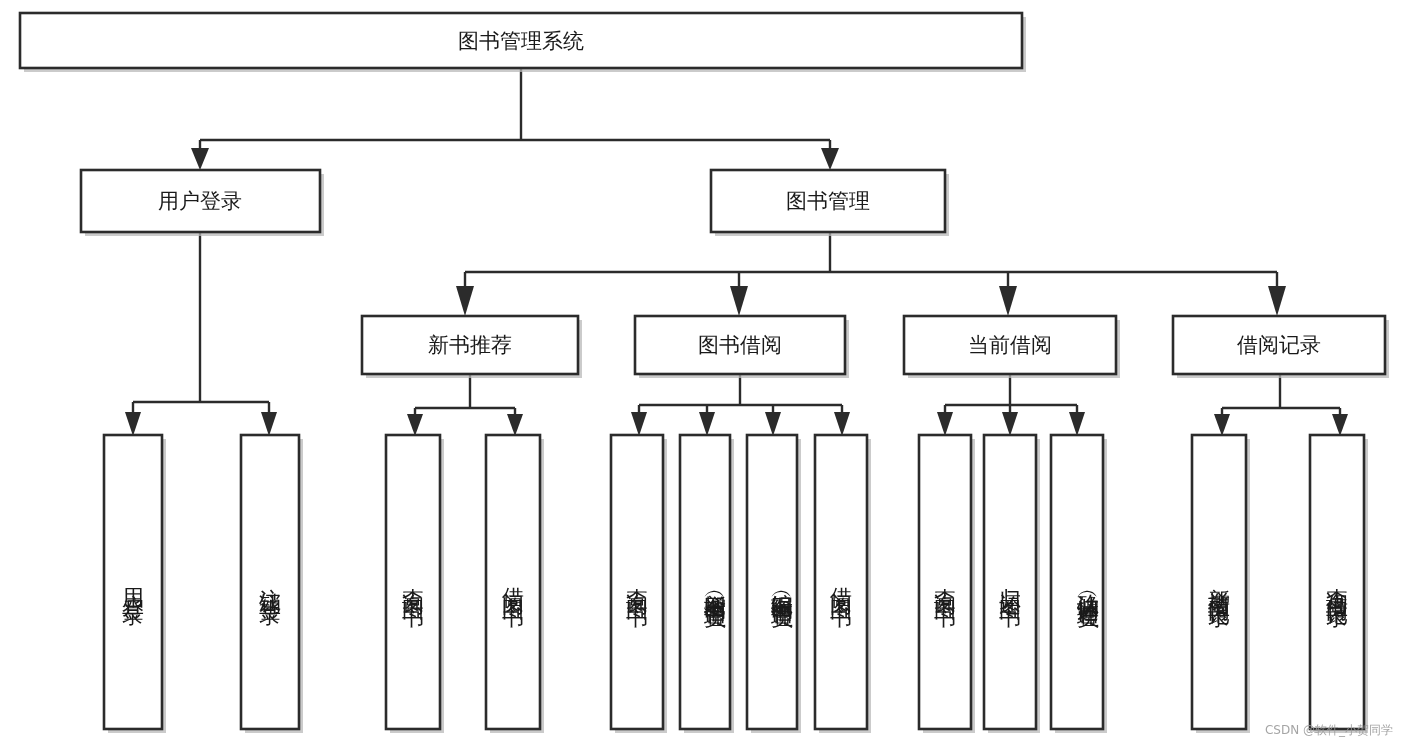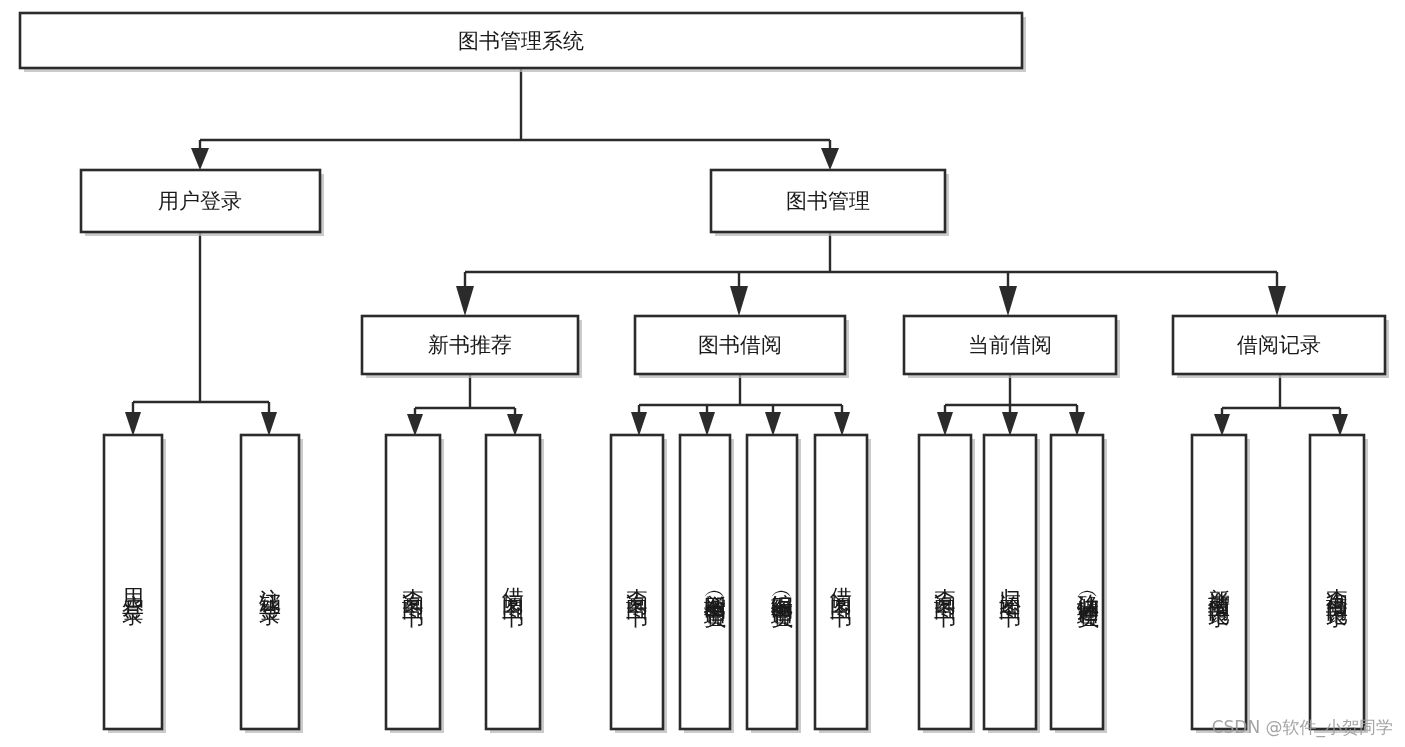--- a/index.html
+++ b/index.html
@@ -301,15 +301,15 @@
 
     <div class="vlabel" style="position:absolute;left:1310px;top:435px;width:54px;height:294px;
                 writing-mode:vertical-rl;text-orientation:upright;
                 font-family:'DejaVu Sans','Liberation Sans',sans-serif;font-size:22px;
                 color:#1a1a1a;letter-spacing:4px;display:flex;
                 align-items:center;justify-content:center;">查询借阅记录</div>
   </div>
 
   <div style="position:absolute;right:12px;bottom:8px;
               font-family:'DejaVu Sans','Liberation Sans',sans-serif;
-              font-size:17px;color:#9b9b9b;opacity:0.9;white-space:nowrap;">CSDN @软件_小贺同学</div>
+              font-size:12px;color:#9b9b9b;opacity:0.9;white-space:nowrap;">CSDN @软件_小贺同学</div>
 
 </div>
 
 </body></html>

